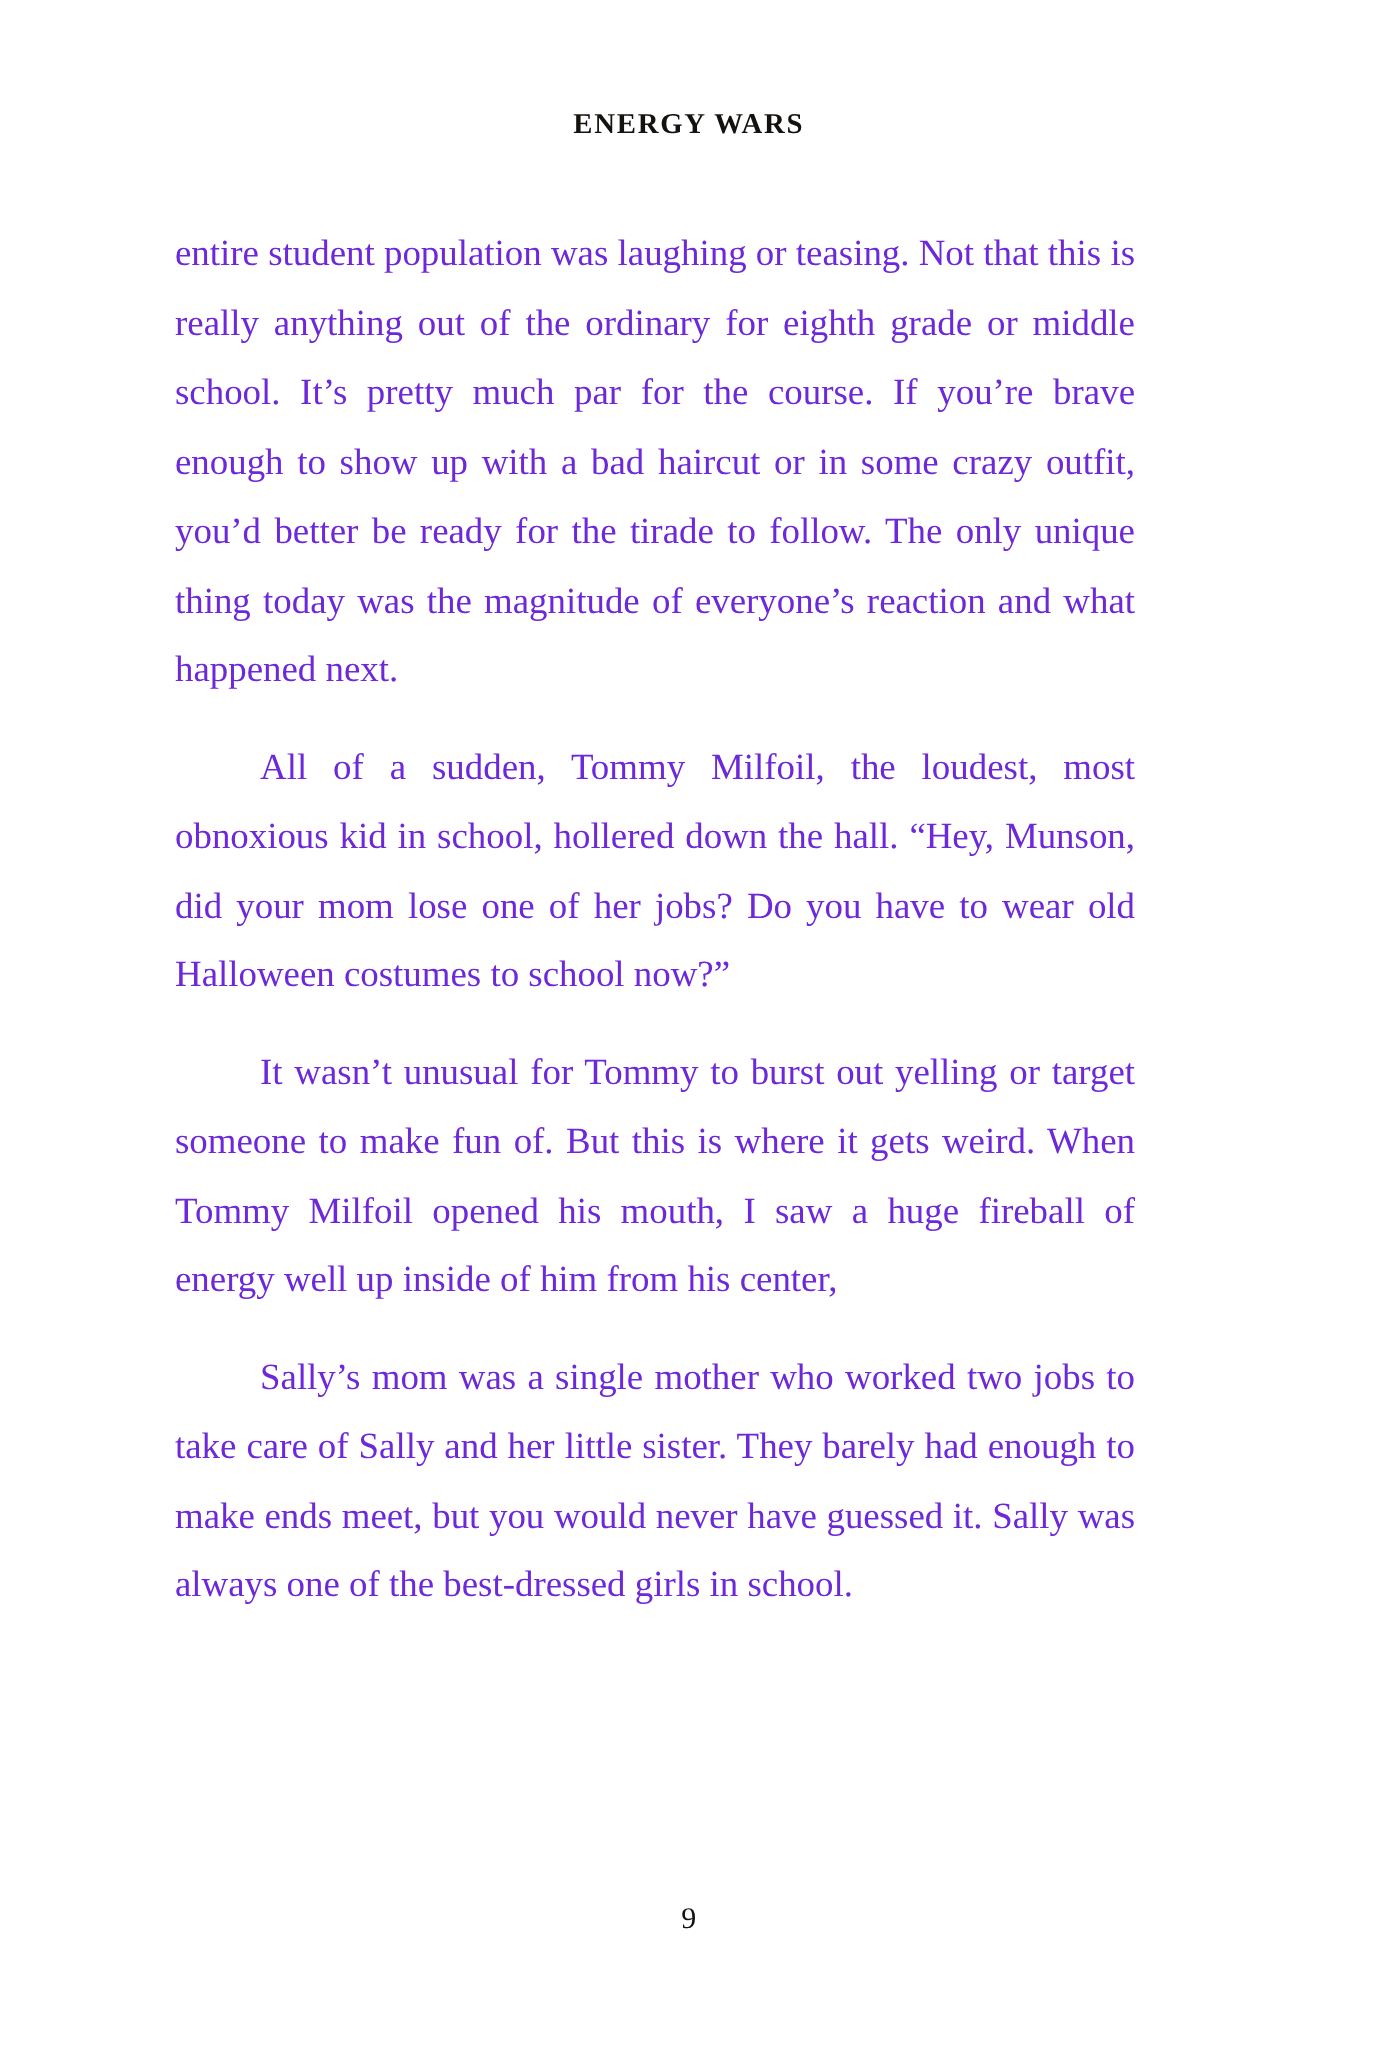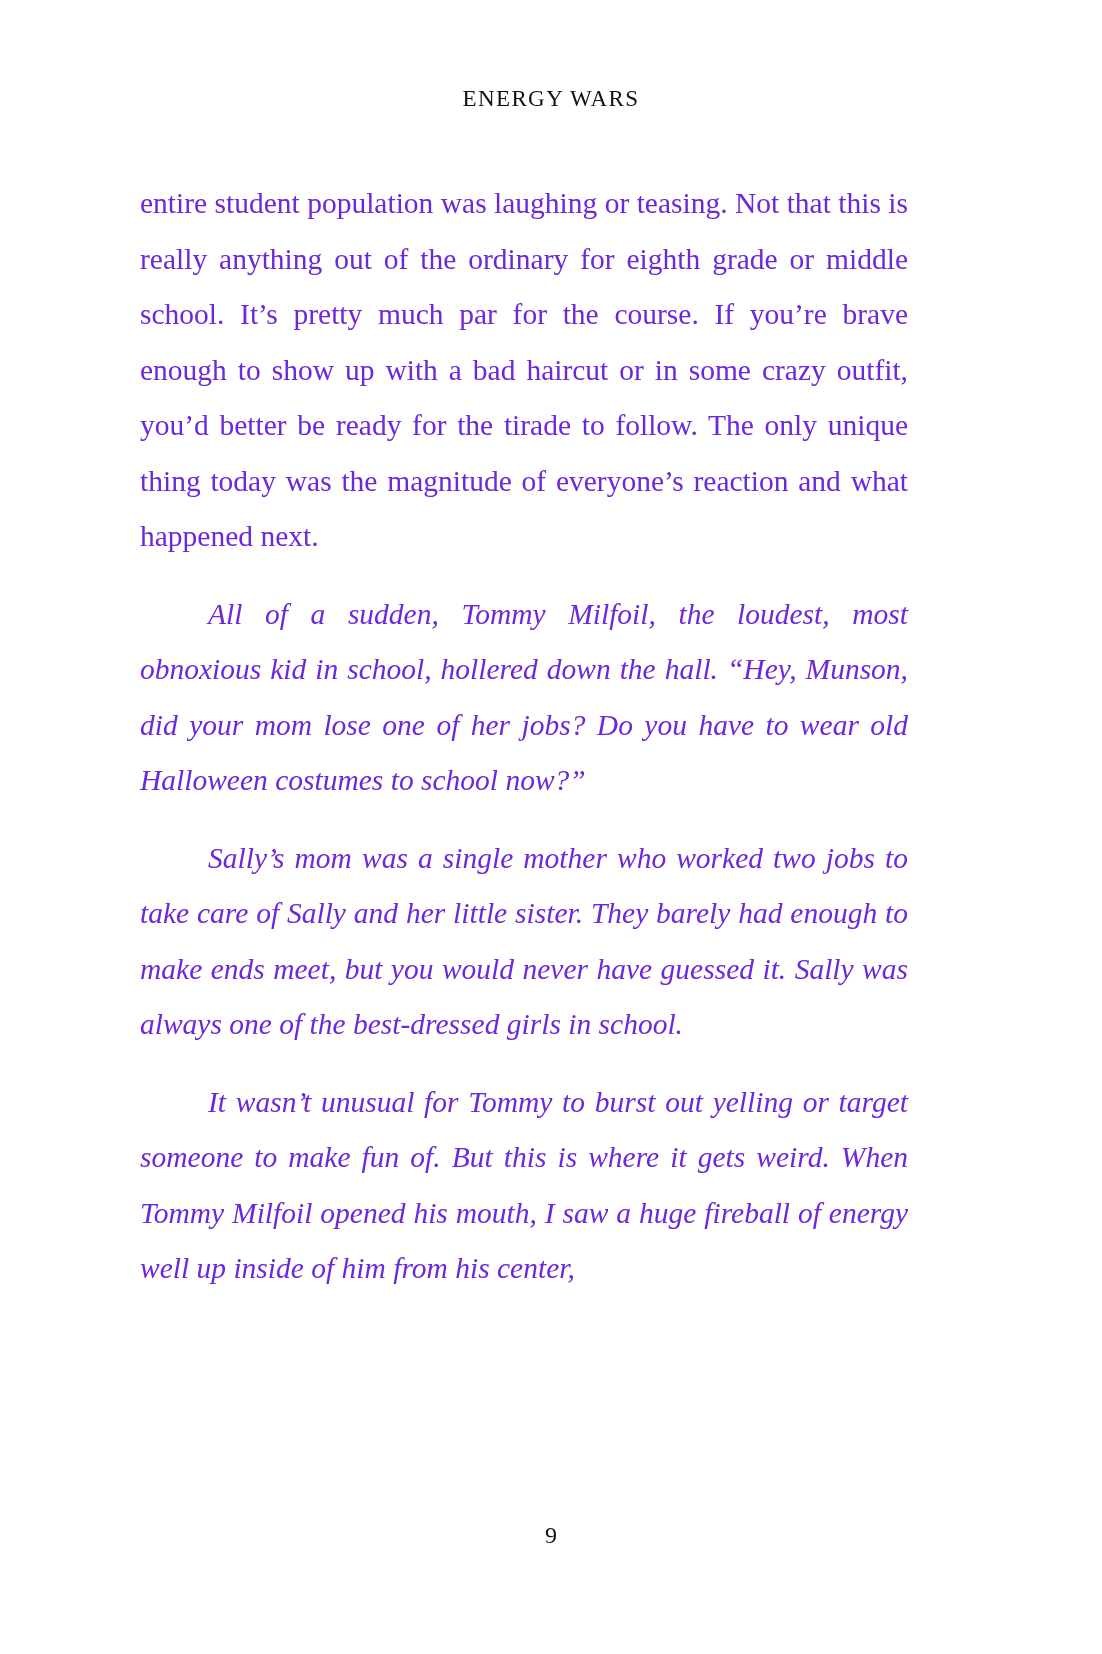--- a/index.html
+++ b/index.html
@@ -22,39 +22,39 @@
   .running-header {
     position: absolute;
     top: 86px;
     left: 0;
     width: 1102px;
     text-align: center;
     font-size: 23px;
     letter-spacing: 1.4px;
     font-variant: small-caps;
     color: #14120f;
+    font-weight: bold;
   }
   .text-block {
     position: absolute;
     top: 176px;
     left: 140px;
     width: 768px;
   }
   .para {
     margin: 0 0 0 0;
     font-size: 29.5px;
     line-height: 55.5px;
     text-align: justify;
     text-justify: inter-word;
     color: #6d28d9;
     hyphens: none;
   }
   .para + .para {
     margin-top: 22px;
-    font-style: italic;
   }
   .para.indented {
     text-indent: 68px;
   }
   .page-number {
     position: absolute;
     top: 1522px;
     left: 0;
     width: 1102px;
     text-align: center;
@@ -68,21 +68,21 @@
 <div class="page">
 
   <div class="running-header">ENERGY WARS</div>
 
   <div class="text-block">
 
     <p class="para">entire student population was laughing or teasing. Not that this is really anything out of the ordinary for eighth grade or middle school. It’s pretty much par for the course. If you’re brave enough to show up with a bad haircut or in some crazy outfit, you’d better be ready for the tirade to follow. The only unique thing today was the magnitude of everyone’s reaction and what happened next.</p>
 
     <p class="para indented">All of a sudden, Tommy Milfoil, the loudest, most obnoxious kid in school, hollered down the hall. “Hey, Munson, did your mom lose one of her jobs? Do you have to wear old Halloween costumes to school now?”</p>
 
+    <p class="para indented">It wasn’t unusual for Tommy to burst out yelling or target someone to make fun of. But this is where it gets weird. When Tommy Milfoil opened his mouth, I saw a huge fireball of energy well up inside of him from his center,</p>
+
     <p class="para indented">Sally’s mom was a single mother who worked two jobs to take care of Sally and her little sister. They barely had enough to make ends meet, but you would never have guessed it. Sally was always one of the best-dressed girls in school.</p>
-
-    <p class="para indented">It wasn’t unusual for Tommy to burst out yelling or target someone to make fun of. But this is where it gets weird. When Tommy Milfoil opened his mouth, I saw a huge fireball of energy well up inside of him from his center,</p>
 
   </div>
 
   <div class="page-number">9</div>
 
 </div>
 
 </body></html>

